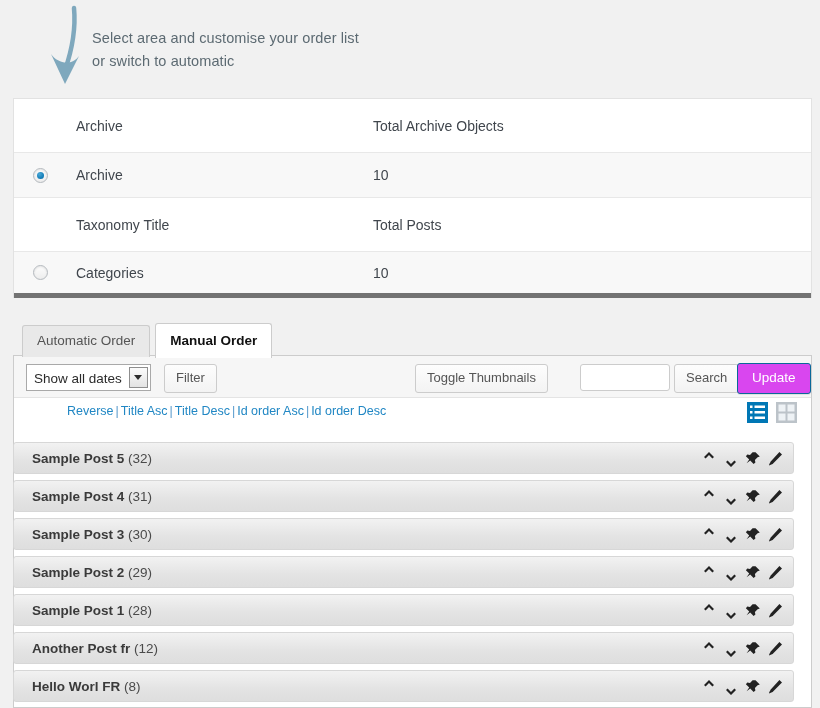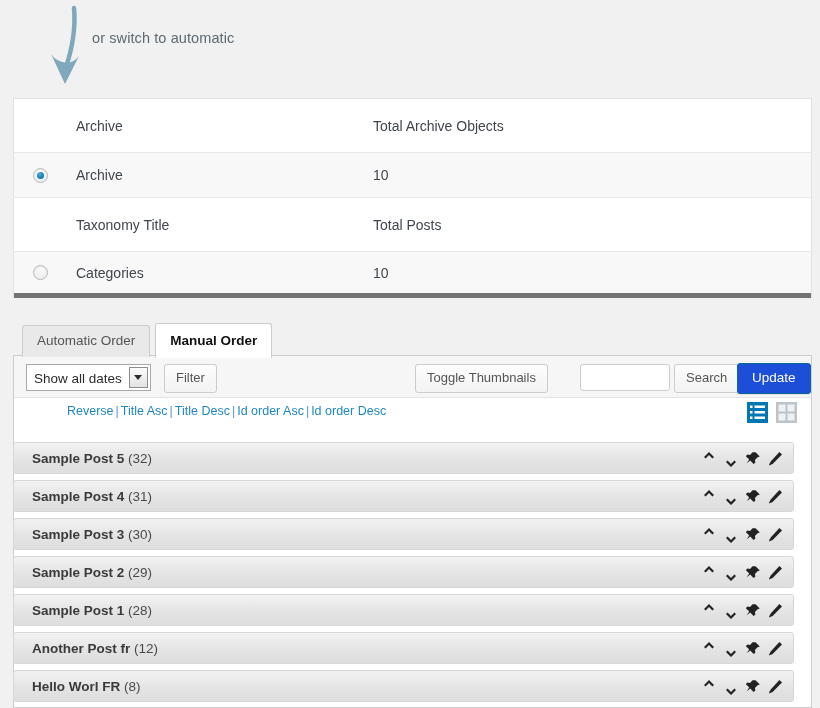--- a/index.html
+++ b/index.html
@@ -165,21 +165,21 @@
     background: #fff;
     font-family: "Liberation Sans", sans-serif;
     font-size: 13px;
     color: #32373c;
     padding: 0 6px;
     outline: none;
   }
   #search-button { position: absolute; left: 660px; top: 8px; }
   #update-button {
     position: absolute; left: 723px; top: 7px;
-    background: #1d4ed8;
+    background: #d946ef;
     border: 1px solid #0a6899;
     border-radius: 3px;
     color: #fff;
     font-size: 13.5px;
     padding: 6px 14px 7px 14px;
     cursor: pointer;
     line-height: 16px;
     box-shadow: 0 1px 0 rgba(0,0,0,.08);
   }
 
@@ -232,20 +232,21 @@
 </style>
 </head>
 <body>
 
 <div id="annotation">
   <svg id="annotation-arrow" viewBox="0 0 62 86">
     <path d="M36 4 C38 26, 34 46, 27 66" stroke="#7fa8bd" stroke-width="4.5" fill="none" stroke-linecap="round"></path>
     <path d="M13 50 L27 80 L41 52 C34 62, 20 60, 13 50 Z" fill="#7fa8bd"></path>
   </svg>
   <div id="annotation-text">
+    <span>Select area and customise your order list</span>
     <span>or switch to automatic</span>
   </div>
 </div>
 
 <div id="archive-table">
 
   <div class="arc-row head">
     <div class="arc-cell-radio"></div>
     <div class="arc-cell-title">Archive</div>
     <div class="arc-cell-count">Total Archive Objects</div>

